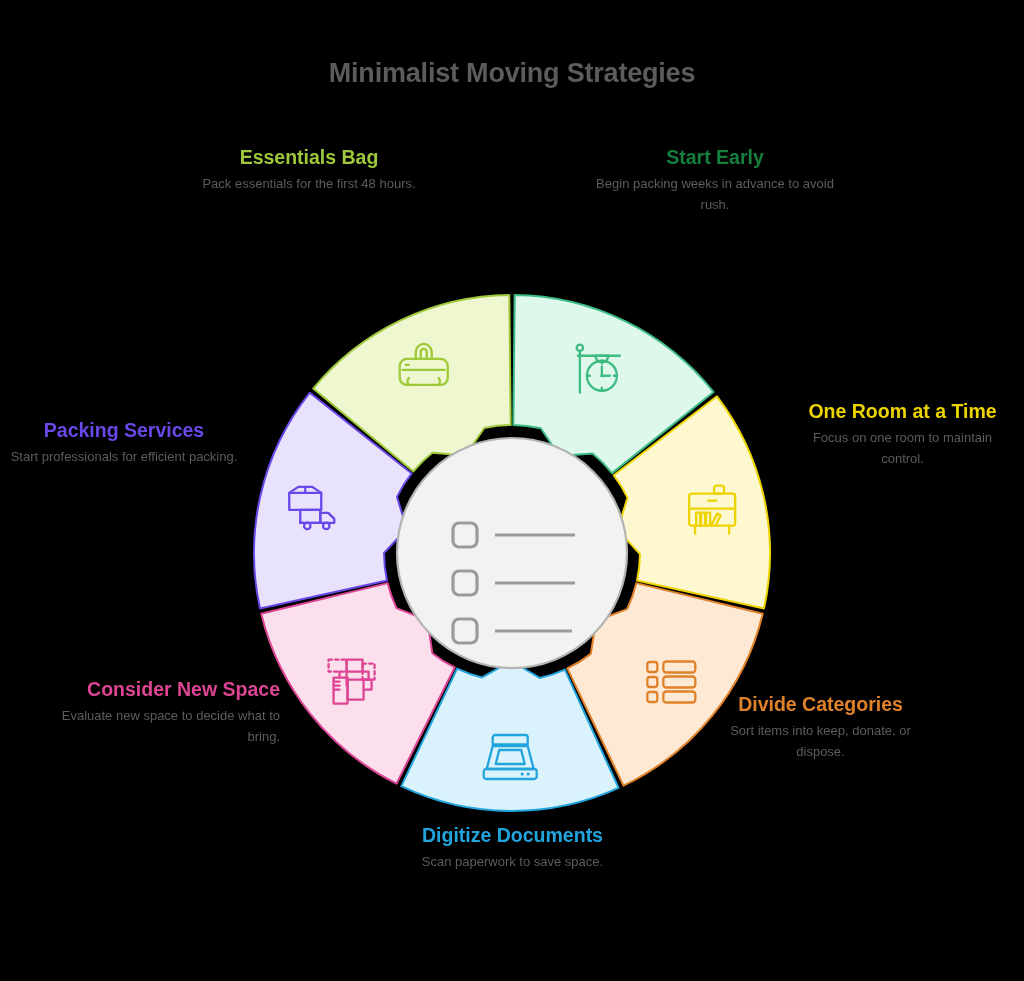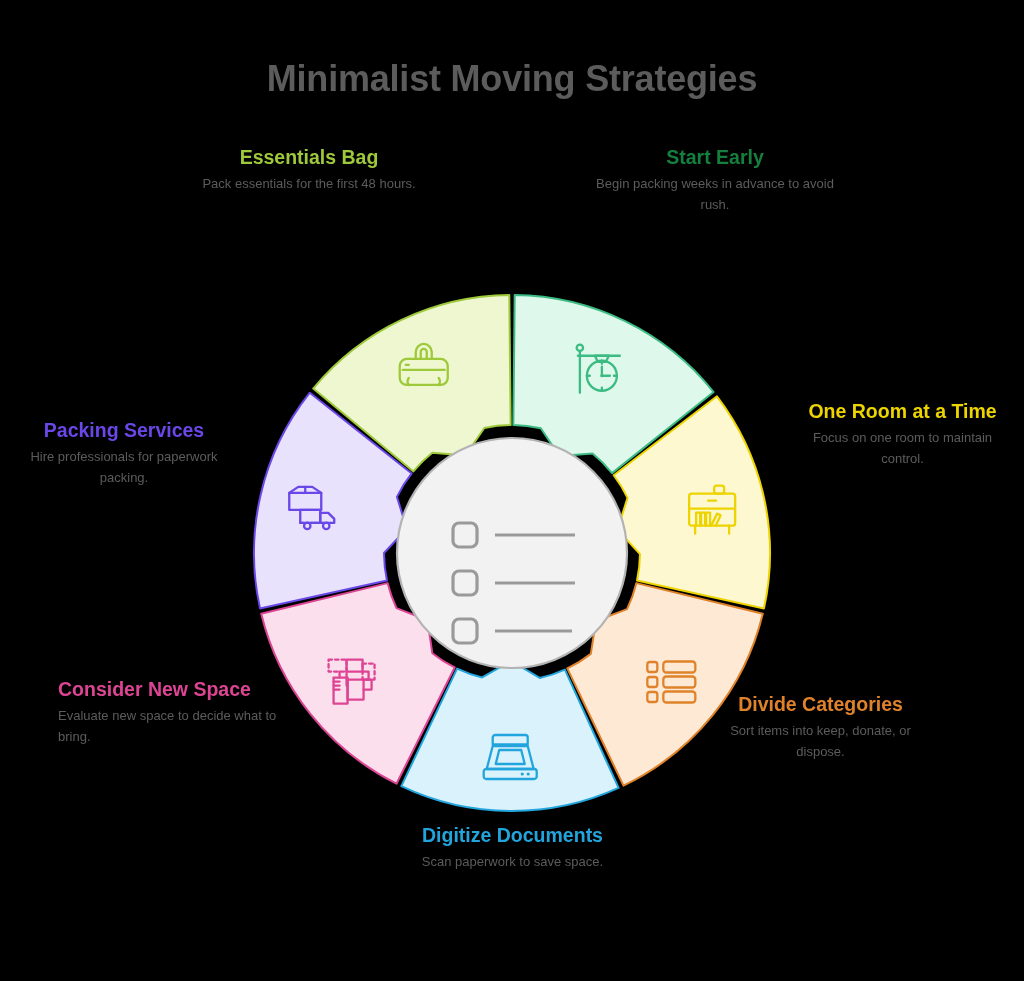--- a/index.html
+++ b/index.html
@@ -7,21 +7,21 @@
     width:1024px; height:981px;
     background:#000;
     font-family:"Liberation Sans", sans-serif;
     overflow:hidden;
   }
   #stage { position:relative; width:1024px; height:981px; }
 
   .title {
     position:absolute; top:58px; left:0; width:1024px;
     text-align:center;
-    font-size:36px; font-weight:bold;
+    font-size:27px; font-weight:bold;
     color:#5c5c5c; letter-spacing:-0.2px;
   }
 
   .wheel-wrap {
     position:absolute; left:250px; top:283px;
     width:525px; height:540px;
   }
 
   .callout { position:absolute; }
   .callout .c-title {
@@ -32,21 +32,21 @@
     font-size:13px; line-height:1.58; color:#5c5c5c;
     font-weight:400;
   }
 
   
   .co-essentials   { left:186px; top:146px;  width:246px; text-align:center; }
   .co-start        { left:592px; top:146px;  width:246px; text-align:center; }
   .co-oneroom      { left:790px; top:400px;  width:225px; text-align:center; }
   .co-divide       { left:708px; top:693px;  width:225px; text-align:center; }
   .co-digitize     { left:400px; top:824px;  width:225px; text-align:center; }
-  .co-newspace     { left:58px;  top:678px;  width:222px; text-align:left; }
+  .co-newspace     { left:58px;  top:678px;  width:222px; text-align:right; }
   .co-packing      { left:8px;   top:419px;  width:232px; text-align:center; }
 </style>
 </head>
 <body>
 
 <div id="stage">
 
   <div class="title" style="color: rgb(92, 92, 92);">Minimalist Moving Strategies</div>
 
   <div class="wheel-wrap">
@@ -229,16 +229,16 @@
     <div class="c-desc">Scan paperwork to save space.</div>
   </div>
 
   <div class="callout co-newspace">
     <div class="c-title" style="color: rgb(221, 69, 148);">Consider New Space</div>
     <div class="c-desc">Evaluate new space to decide what to bring.</div>
   </div>
 
   <div class="callout co-packing">
     <div class="c-title" style="color: rgb(106, 71, 232);">Packing Services</div>
-    <div class="c-desc">Hire professionals for paperwork packing.</div>
+    <div class="c-desc">Start professionals for efficient packing.</div>
   </div>
 
 </div>
 
 </body></html>

